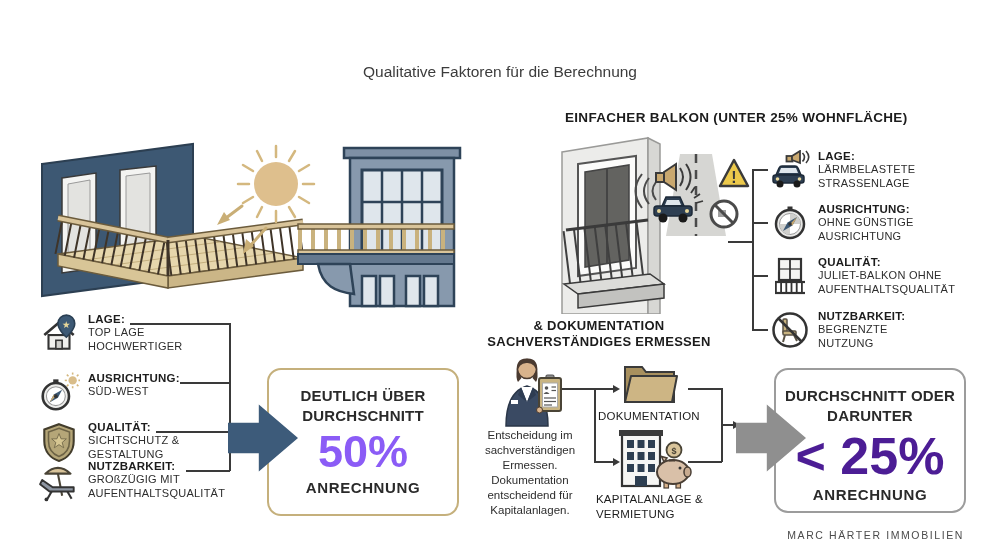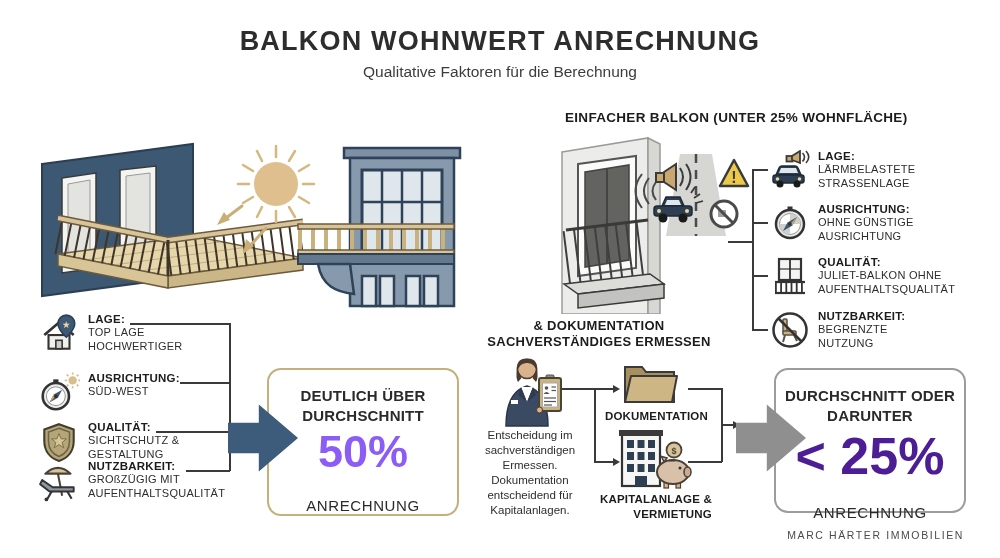--- a/index.html
+++ b/index.html
@@ -13,39 +13,38 @@
   .factor{position:absolute;display:flex;gap:8px;align-items:flex-start}
   .ficon{flex:0 0 auto}
   .flabel{font-size:11.5px;font-weight:bold;color:#1c1c1c;letter-spacing:.25px}
   .fvalue{font-size:11px;color:#2d2d2d;line-height:1.24;letter-spacing:.25px;margin-top:1px}
   .hline{position:absolute;height:1.5px;background:#3a3a3a}
   .vline{position:absolute;width:1.5px;background:#3a3a3a}
   .arrhead{position:absolute;width:0;height:0;border-left:7px solid #3a3a3a;border-top:4.5px solid transparent;border-bottom:4.5px solid transparent}
   .result-box{position:absolute;background:#fff;border-radius:14px;text-align:center;z-index:1;padding-top:16px}
   .rb-qual{font-size:15px;font-weight:bold;color:#2a2a2a;line-height:1.3;letter-spacing:.2px}
   .rb-value{font-weight:bold;line-height:1.08;margin-top:3px}
-  .rb-suffix{font-size:15px;font-weight:normal;color:#2a2a2a;letter-spacing:.6px;margin-top:20px}
+  .rb-suffix{font-size:15px;font-weight:bold;color:#2a2a2a;letter-spacing:.6px;margin-top:2px}
   .box-gold{border:2.5px solid #c5b07c}
   .box-gray{border:2.5px solid #9c9c9c}
   .val-navy{font-size:45px;color:#8b5cf6}
   .val-gray{font-size:52px;color:#4c1d95}
   .block-arrow{position:absolute;z-index:2;clip-path:polygon(0 30%,44% 30%,44% 6%,100% 50%,44% 94%,44% 70%,0 70%)}
   .arrow-navy{background:#3d5b7a}
   .arrow-gray{background:#8f8f8f}
   .exp-heading{position:absolute;text-align:center;font-size:13px;font-weight:bold;color:#1c1c1c;letter-spacing:.3px;line-height:1.25}
   .exp-desc{position:absolute;text-align:center;font-size:11.5px;color:#2d2d2d;line-height:1.3}
-  .out-label{position:absolute;text-align:right;font-size:11.5px;font-weight:bold;color:#1c1c1c;line-height:1.3;letter-spacing:.2px}
+  .out-label{position:absolute;text-align:left;font-size:11.5px;font-weight:normal;color:#1c1c1c;line-height:1.3;letter-spacing:.2px}
   .footer{position:absolute;right:36px;top:529px;font-size:10.5px;letter-spacing:1.6px;color:#4b4b4b}
 </style>
 </head>
 <body>
 
 <div class="canvas">
 
-  <div class="title">BALKON WOHNWERT ANRECHNUNG</div>
   <div class="subtitle">Qualitative Faktoren für die Berechnung</div>
 
   <div class="sec-heading" style="left:565px;top:110px">EINFACHER BALKON (UNTER 25% WOHNFLÄCHE)</div>
 
   <svg class="ill" style="left:28px;top:136px" width="300" height="176" viewBox="0 0 300 176">
     <polygon points="14,28 165,8 165,140 14,160" fill="#3d5873" stroke="#2c3f52" stroke-width="2"></polygon>
     <polygon points="34,42 68,37 68,132 34,137" fill="#f4f4f2" stroke="#3a3a3a" stroke-width="1.5"></polygon>
     <polygon points="40,48 62,44 62,125 40,129" fill="#e3e3e0" stroke="#9a9a9a" stroke-width="1"></polygon>
     <polygon points="92,34 128,30 128,124 92,128" fill="#f4f4f2" stroke="#3a3a3a" stroke-width="1.5"></polygon>
     <polygon points="98,40 122,37 122,118 98,121" fill="#e3e3e0" stroke="#9a9a9a" stroke-width="1"></polygon>

